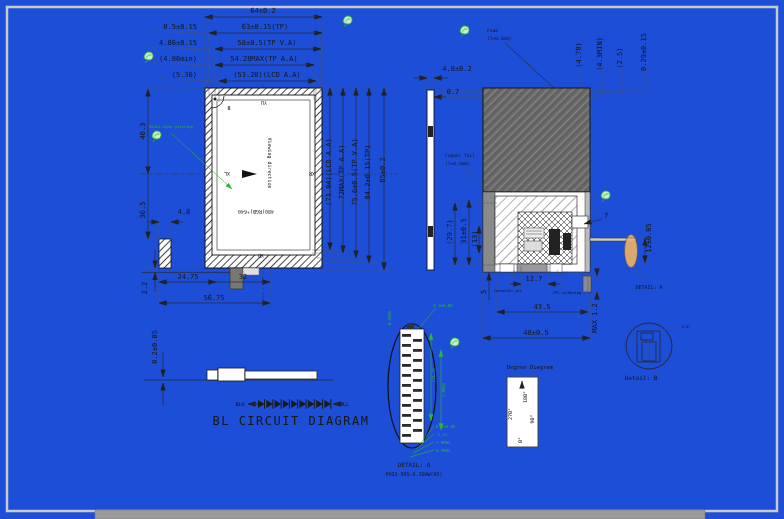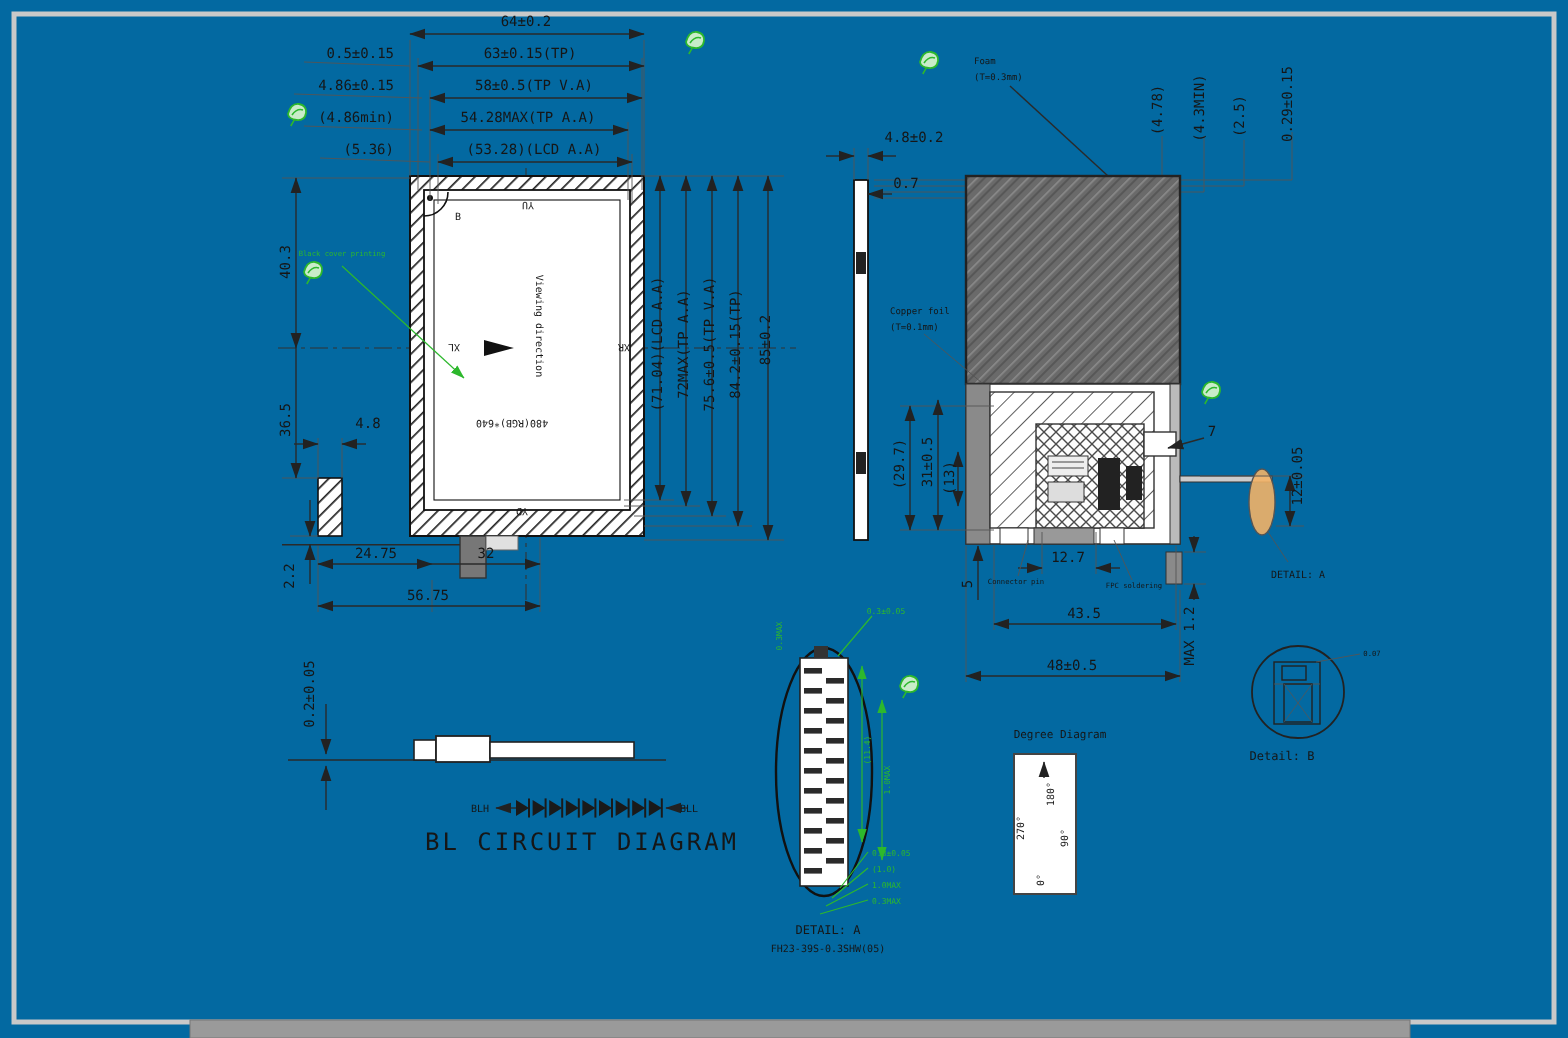--- a/index.html
+++ b/index.html
@@ -1,16 +1,16 @@
 <!DOCTYPE html>
 <html><head>
 <meta charset="utf-8">
 <style>
   html,body{margin:0;padding:0;background:#fff;}
-  #stage{position:relative;width:784px;height:519px;background:#0369a1;overflow:hidden;}
+  #stage{position:relative;width:784px;height:519px;background:#1d4ed8;overflow:hidden;}
   svg{display:block;}
   svg text{font-family:"DejaVu Sans Mono","Liberation Mono",monospace;fill:#161616;}
   .dim{font-size:7px;text-anchor:middle;}
   .dimL{font-size:7px;text-anchor:end;}
   .sm{font-size:5px;text-anchor:middle;}
   .note{font-size:4.5px;text-anchor:start;}
   .tiny{font-size:3.6px;text-anchor:middle;}
   .green{fill:#2db82d;}
   .gtiny{font-size:4px;fill:#2db82d;}
   .bltitle{font-size:12px;letter-spacing:1.5px;text-anchor:middle;}

